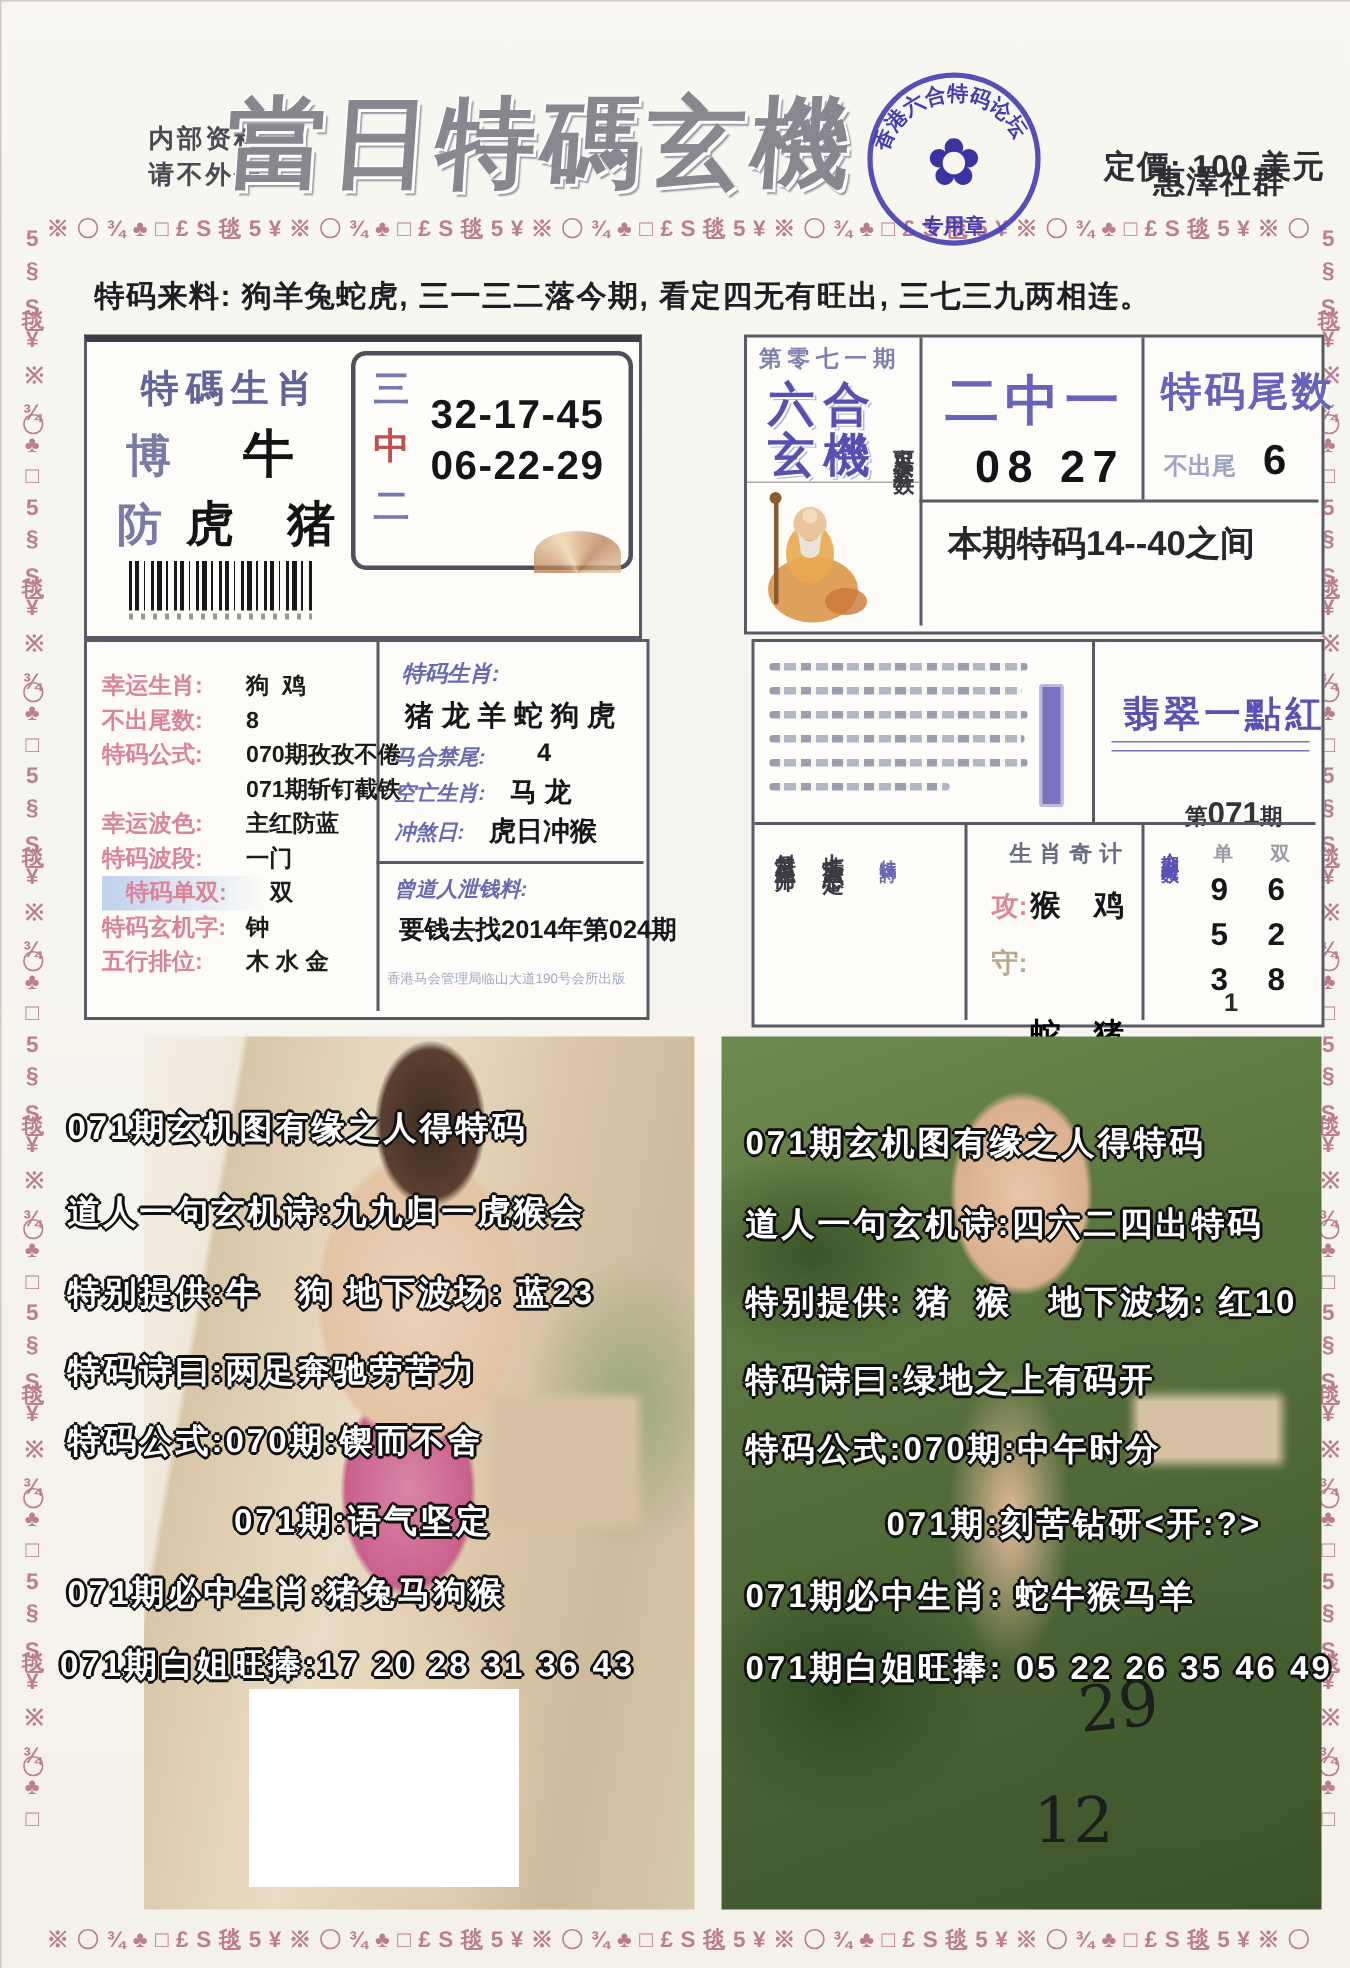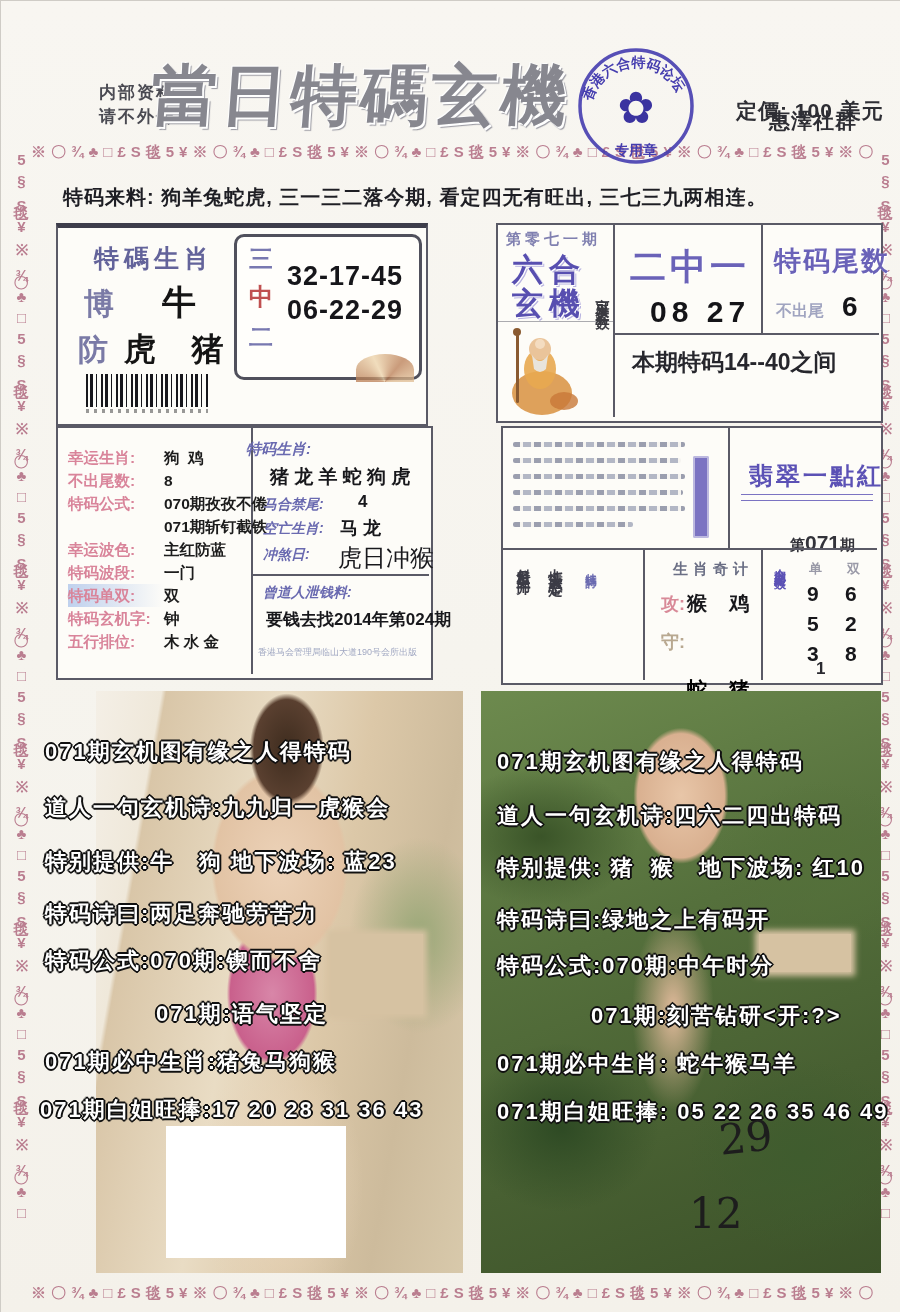--- a/index.html
+++ b/index.html
@@ -153,41 +153,41 @@
         </div>
       <div class="statrow">
           <span class="lab pink t">幸运波色:</span>
           <span class="val t">主红防蓝</span>
         </div>
       <div class="statrow">
           <span class="lab pink t">特码波段:</span>
           <span class="val t">一门</span>
         </div>
       <div class="statrow">
-          <span class="lab pink t" style="background:linear-gradient(90deg,rgba(150,180,230,.6),rgba(150,180,230,0));">特码单双:</span>
+          <span class="lab pink t" style="background:linear-gradient(90deg,rgba(150,180,230,.6),rgba(150,180,230,0));padding-left:16px;">特码单双:</span>
           <span class="val t">双</span>
         </div>
       <div class="statrow">
           <span class="lab pink t">特码玄机字:</span>
           <span class="val t">钟</span>
         </div>
       <div class="statrow">
           <span class="lab pink t">五行排位:</span>
           <span class="val t">木 水 金</span>
         </div>
     </div>
 
-    <div class="abs bluelab t" style="left:188px;top:12px;font-size:15px;">特码生肖:</div>
+    <div class="abs bluelab t" style="left:210px;top:12px;font-size:15px;">特码生肖:</div>
     <div class="abs t" style="left:212px;top:36px;font-size:19px;font-weight:900;color:#18181c;">猪 龙 羊 蛇 狗 虎</div>
     <div class="abs bluelab t" style="left:205px;top:68px;font-size:14px;">马合禁尾:</div>
     <div class="abs t" style="left:300px;top:64px;font-size:17px;font-weight:900;color:#18181c;">4</div>
     <div class="abs bluelab t" style="left:205px;top:92px;font-size:14px;">空亡生肖:</div>
     <div class="abs t" style="left:282px;top:88px;font-size:18px;font-weight:900;color:#18181c;">马 龙</div>
     <div class="abs bluelab t" style="left:205px;top:118px;font-size:14px;">冲煞日:</div>
-    <div class="abs t" style="left:280px;top:114px;font-size:24px;font-weight:400;color:#18181c;">虎日冲猴</div>
+    <div class="abs t" style="left:268px;top:114px;font-size:18px;font-weight:700;color:#18181c;">虎日冲猴</div>
     <div class="abs divider" style="left:193px;top:146px;width:178px;height:2px;"></div>
     <div class="abs bluelab t" style="left:205px;top:156px;font-size:14px;">曾道人泄钱料:</div>
     <div class="abs t" style="left:208px;top:180px;font-size:17px;font-weight:900;color:#18181c;">要钱去找2014年第024期</div>
     <div class="abs t" style="left:200px;top:218px;font-size:9px;color:#8a93b5;opacity:.8;">香港马会管理局临山大道190号会所出版</div>
   </div>
 
   <div class="abs box" style="left:500px;top:425px;width:378px;height:255px;">
 
     <div class="abs" style="left:10px;top:14px;width:175px;">
       <div class="para-line" style="width:172px;margin-bottom:11px;"></div>

